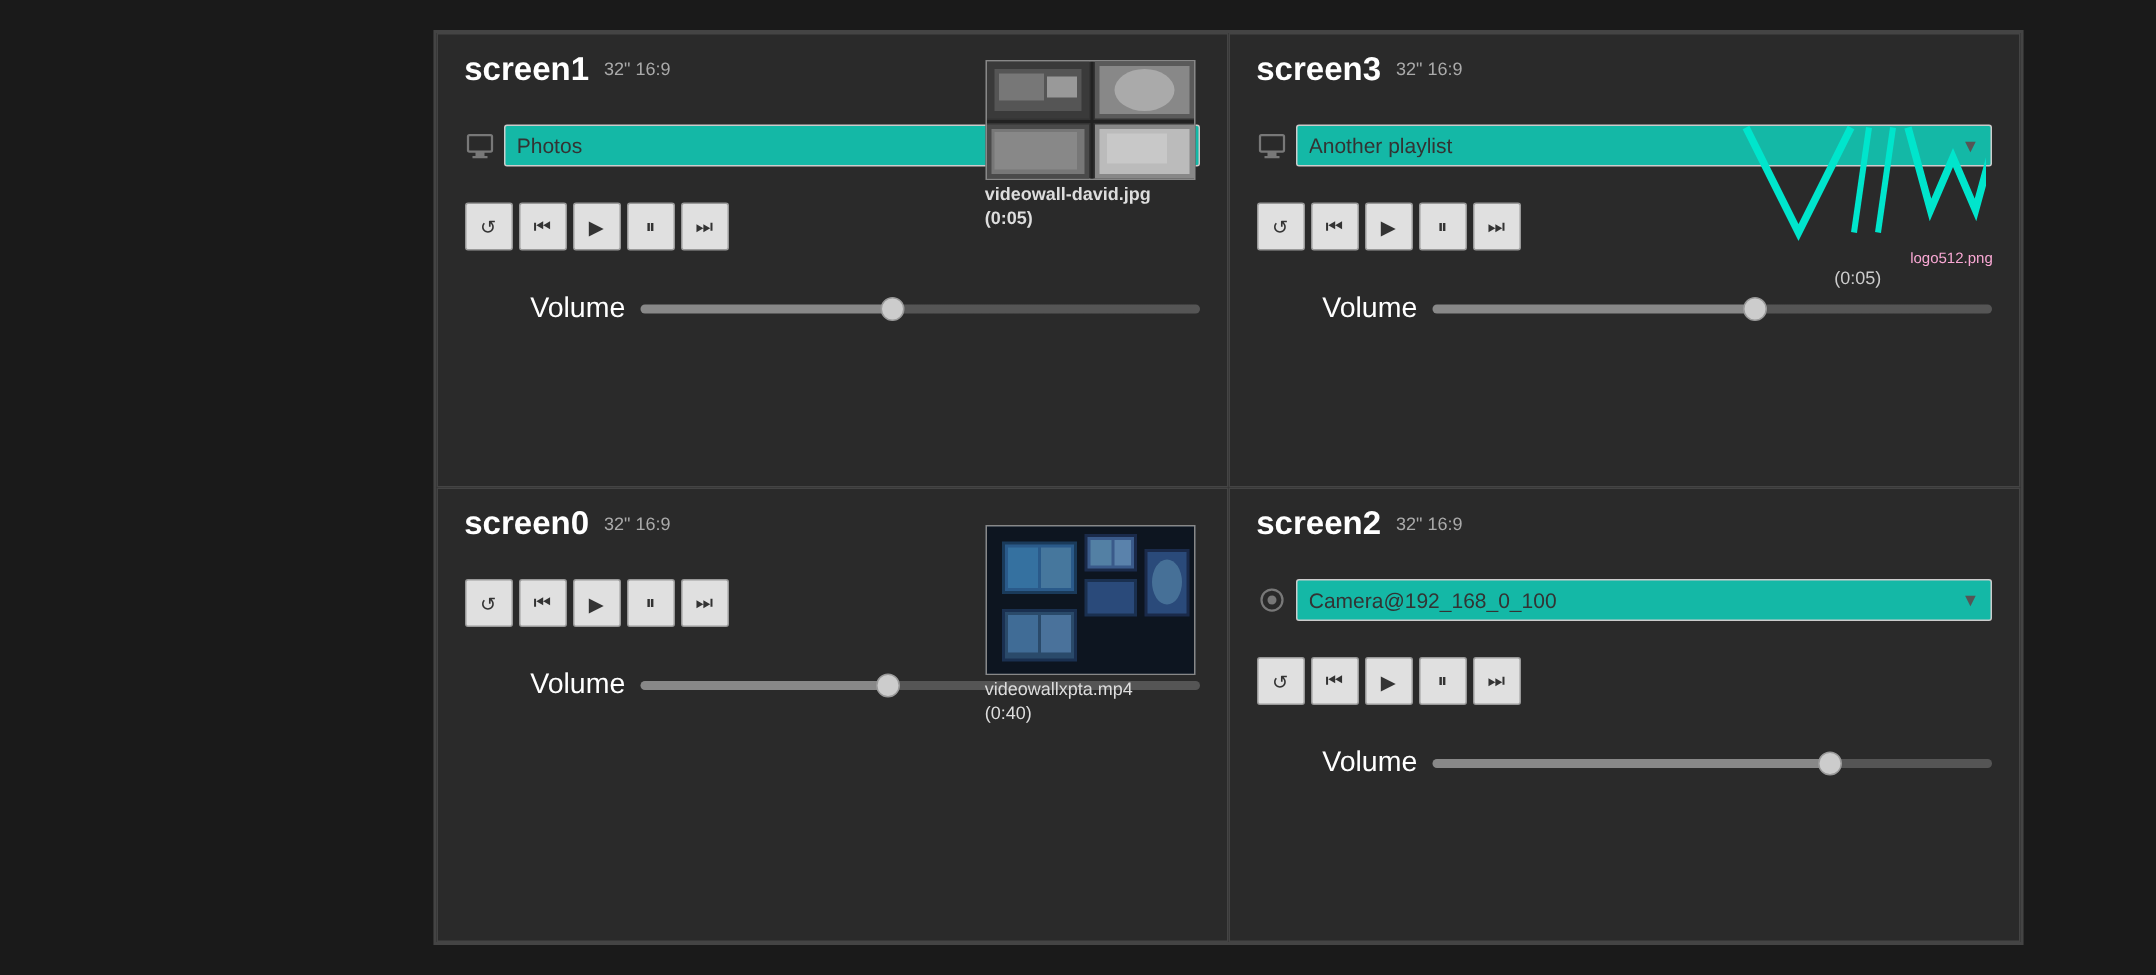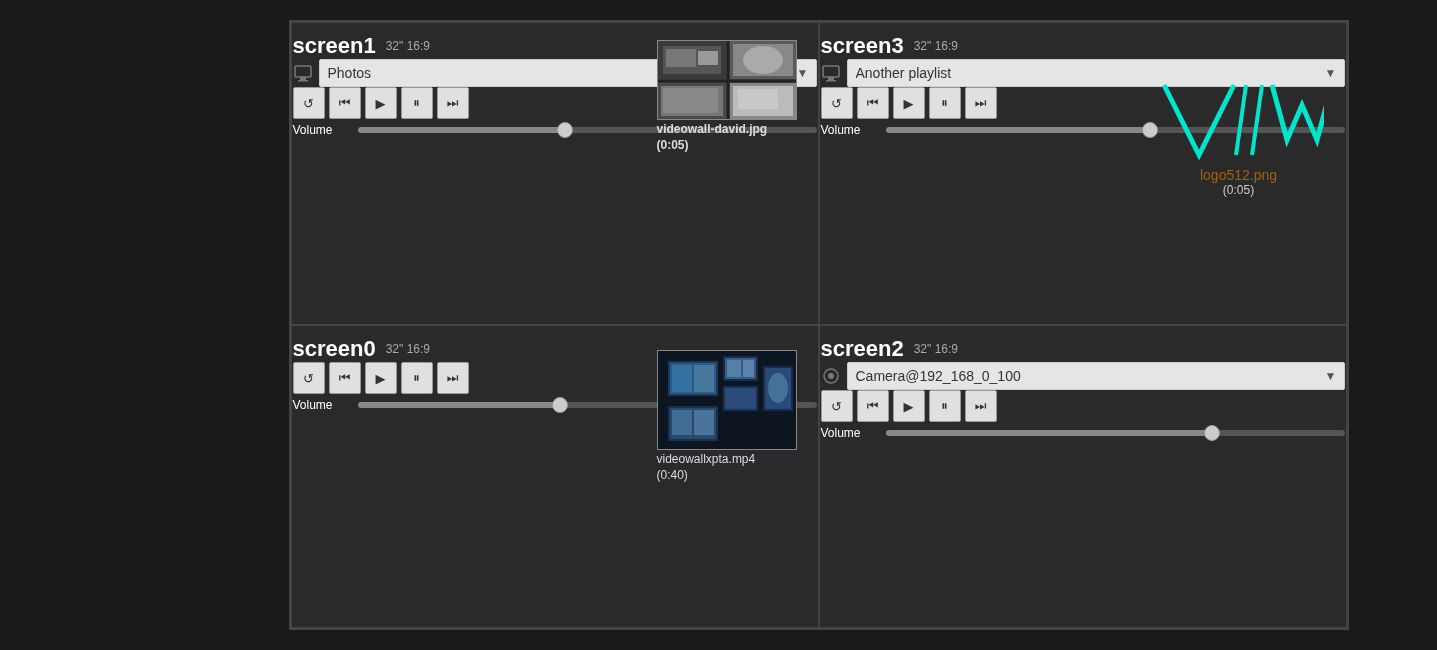--- a/index.html
+++ b/index.html
@@ -17,25 +17,25 @@
       grid-template-columns: 1fr 1fr;
       grid-template-rows: 1fr 1fr;
       width: 1060px;
       height: 610px;
       border: 2px solid #444;
       background: #222;
     }
     .screen-panel {
       background: #2a2a2a;
       border: 1px solid #444;
-      padding: 10px 1px;
+      padding: 10px 18px;
       position: relative;
       display: flex;
       flex-direction: column;
-      gap: 0;
+      gap: 24px;
     }
     .screen-header {
       display: flex;
       align-items: center;
       gap: 6px;
     }
     .screen-title {
       font-size: 22px;
       font-weight: bold;
       color: #fff;
@@ -55,21 +55,21 @@
       height: 20px;
       opacity: 0.7;
       flex-shrink: 0;
     }
     .dropdown-wrapper {
       flex: 1;
       position: relative;
     }
     .dropdown-wrapper select {
       width: 100%;
-      background: #e5e5e5;
+      background: #14b8a6;
       color: #333;
       border: 1px solid #ccc;
       padding: 5px 28px 5px 8px;
       font-size: 14px;
       border-radius: 2px;
       appearance: none;
       cursor: pointer;
     }
     .dropdown-arrow {
       position: absolute;
@@ -98,23 +98,24 @@
       font-size: 13px;
       color: #333;
     }
     .volume-row {
       display: flex;
       align-items: center;
       gap: 10px;
       margin-top: 4px;
     }
     .volume-label {
-      font-size: 12px;
+      font-size: 19px;
       color: #fff;
       min-width: 55px;
+      margin-left: 44px;
     }
     .volume-slider {
       flex: 1;
       height: 6px;
       -webkit-appearance: none;
       appearance: none;
       background: linear-gradient(to right, #888 var(--val), #555 var(--val));
       border-radius: 3px;
       cursor: pointer;
     }
@@ -175,24 +176,24 @@
       position: absolute;
       top: 55px;
       left: 1070px;
       width: 180px;
       z-index: 50;
       display: flex;
       flex-direction: column;
       align-items: center;
     }
     #logo-label {
-      font-size: 14px;
-      color: #a16207;
+      font-size: 10px;
+      color: #f9a8d4;
       margin-top: 2px;
-      text-align: center;
+      text-align: right;
       width: 100%;
     }
   </style>
 </head>
 <body>
 
 <div class="main-layout" style="width:1280px; position:relative;">
 
   <div id="preview-screen1">
     <div class="preview-box" style="width:140px;height:80px;background:#333;">

